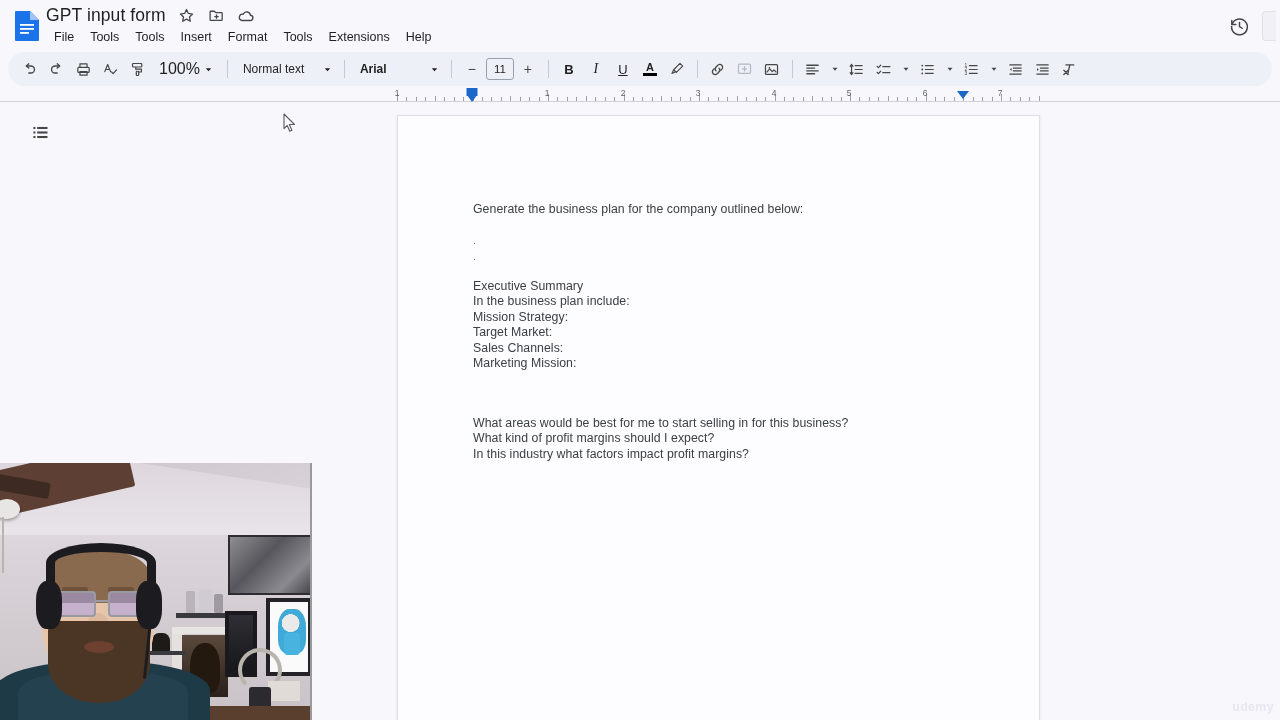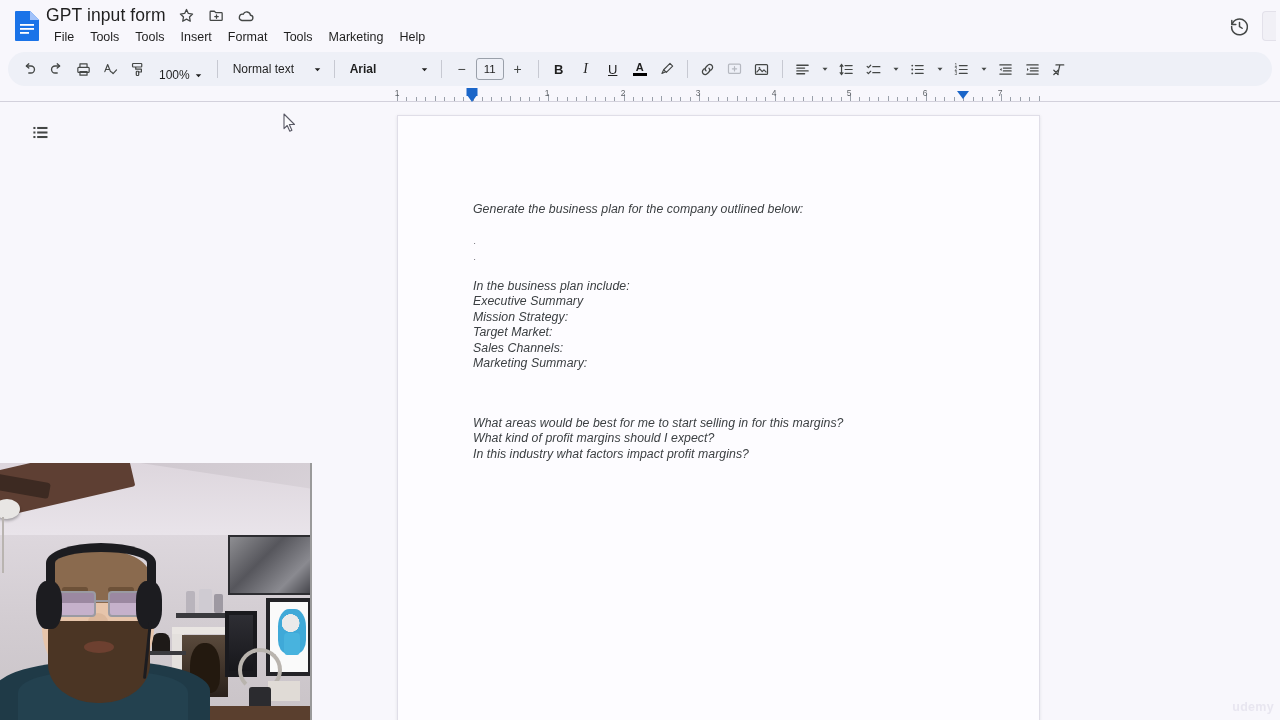--- a/index.html
+++ b/index.html
@@ -28,21 +28,21 @@
   
   .toolbar {
     position: absolute; top: 52px; left: 8px; width: 1264px; height: 34px;
     background: #eef0f7; border-radius: 18px;
     display: flex; align-items: center; padding: 0 8px; gap: 1px;
   }
   .tb-btn { width: 26px; height: 26px; border-radius: 4px; display: flex; align-items: center; justify-content: center; color: #444746; cursor: pointer; flex: 0 0 auto; }
   .tb-btn svg { display: block; }
   .tb-btn.disabled { color: #b5b8c0; }
   .tb-sep { width: 1px; height: 18px; background: #c7c9d2; margin: 0 6px; flex: 0 0 auto; }
-  .tb-zoom { font-size: 12px; color: #1f1f1f; padding: 0 4px 0 8px; display: flex; align-items: flex-end; gap: 2px; cursor: pointer; height: 26px; border-radius: 4px; }
+  .tb-zoom { font-size: 16px; color: #1f1f1f; padding: 0 4px 0 8px; display: flex; align-items: center; gap: 2px; cursor: pointer; height: 26px; border-radius: 4px; }
   .tb-drop { display: flex; align-items: center; height: 26px; border-radius: 4px; cursor: pointer; padding: 0 2px 0 8px; font-size: 12px; color: #1f1f1f; }
   .tb-style { width: 102px; }
   .tb-font { width: 92px; font-weight: bold; }
   .tb-drop .lbl { flex: 1 1 auto; white-space: nowrap; overflow: hidden; }
   .caret { width: 14px; height: 14px; display: inline-flex; align-items: center; justify-content: center; }
   .caret svg { display: block; }
   .fontsize-wrap { display: flex; align-items: center; gap: 1px; flex: 0 0 auto; }
   .fs-box { width: 28px; height: 22px; border: 1px solid #9aa0aa; border-radius: 3px; font-size: 11.5px; color: #1f1f1f; display: flex; align-items: center; justify-content: center; background: transparent; cursor: text; }
   .tb-mini-caret { width: 16px; height: 26px; display: flex; align-items: center; justify-content: center; color: #444746; border-radius: 4px; cursor: pointer; }
   .tb-txt { font-size: 13px; font-weight: 700; color: #1f1f1f; }
@@ -64,21 +64,21 @@
   .outline-btn { position: absolute; left: 26px; top: 14px; width: 28px; height: 28px; border-radius: 4px; display: flex; align-items: center; justify-content: center; cursor: pointer; color: #444746; }
 
   
   .canvas { position: absolute; top: 104px; left: 0; width: 1280px; height: 616px; overflow: hidden; }
   .page {
     position: absolute; left: 397px; top: 11px; width: 643px; height: 800px;
     background: #fdfcff; border: 1px solid #e0dee8;
     box-shadow: 0 1px 3px rgba(60,64,67,.12);
   }
   .doc-body { position: absolute; left: 75px; top: 86px; width: 500px; }
-  .dline { font-size: 12.3px; color: #3c4043; line-height: 15.5px; white-space: pre; letter-spacing: .05px; font-style: italic; }
+  .dline { font-size: 12.3px; color: #3c4043; line-height: 15.5px; white-space: pre; letter-spacing: .05px; }
   .dmark { font-size: 4px; color: #7a7a80; line-height: 8px; height: 8px; }
   .dgap-8 { height: 8px; }
   .dgap-15 { height: 15px; }
   .dgap-22 { height: 22px; }
 
   
   .webcam { position: absolute; left: 0; top: 463px; width: 312px; height: 257px; overflow: hidden; border-right: 2px solid #9a9a9a; background: #cfc9c2; }
   .wc-wall { position: absolute; inset: 0; background: linear-gradient(180deg, #e7e2e8 0%, #ddd7dd 28%, #d3cdd2 60%, #c9c3c7 100%); }
   .wc-ceil { position: absolute; left: 0; top: 0; width: 312px; height: 72px; background: linear-gradient(180deg, #ddd6dd 0%, #e9e4ea 100%); }
   .wc-ceilshadow { position: absolute; left: 140px; top: 0; width: 172px; height: 86px; background: linear-gradient(160deg, #cfc8cf 0%, #ded8de 100%); clip-path: polygon(0 0, 100% 30%, 100% 0); }
@@ -166,21 +166,21 @@
       </div>
     </div>
 
     <div class="menu-row">
       <div class="menu-item">File</div>
       <div class="menu-item">Tools</div>
       <div class="menu-item">Tools</div>
       <div class="menu-item">Insert</div>
       <div class="menu-item">Format</div>
       <div class="menu-item">Tools</div>
-      <div class="menu-item">Marketing</div>
+      <div class="menu-item">Extensions</div>
       <div class="menu-item">Help</div>
     </div>
 
     <div class="hdr-right">
       <div class="hdr-btn">
         <svg width="21" height="21" viewBox="0 0 24 24" fill="none" stroke="currentColor" stroke-width="1.7">
           <path d="M3.5 9.5A9 9 0 1 1 3 12" stroke-linecap="round"></path>
           <path d="M3.2 5v4.6h4.6" stroke-linecap="round" stroke-linejoin="round"></path>
           <path d="M12 7.5V12l3 2" stroke-linecap="round"></path>
         </svg>
@@ -493,29 +493,29 @@
 
   <div class="canvas">
     <div class="page">
       <div class="doc-body" id="doc-body">
           <div class="dline">Generate the business plan for the company outlined below:</div>
           <div class="dgap-22"></div>
           <div class="dmark">&nbsp;▪</div>
           <div class="dgap-8"></div>
           <div class="dmark">&nbsp;▪</div>
           <div class="dgap-15"></div>
+          <div class="dline">Executive Summary</div>
           <div class="dline">In the business plan include:</div>
-          <div class="dline">Executive Summary</div>
           <div class="dline">Mission Strategy:</div>
           <div class="dline">Target Market:</div>
           <div class="dline">Sales Channels:</div>
-          <div class="dline">Marketing Summary:</div>
+          <div class="dline">Marketing Mission:</div>
           <div class="dgap-22"></div>
           <div class="dgap-22"></div>
-          <div class="dline">What areas would be best for me to start selling in for this margins?</div>
+          <div class="dline">What areas would be best for me to start selling in for this business?</div>
           <div class="dline">What kind of profit margins should I expect?</div>
           <div class="dline">In this industry what factors impact profit margins?</div>
         </div>
     </div>
 
   </div>
 
   <div class="webcam">
     <div class="wc-wall"></div>
     <div class="wc-ceil"></div>

